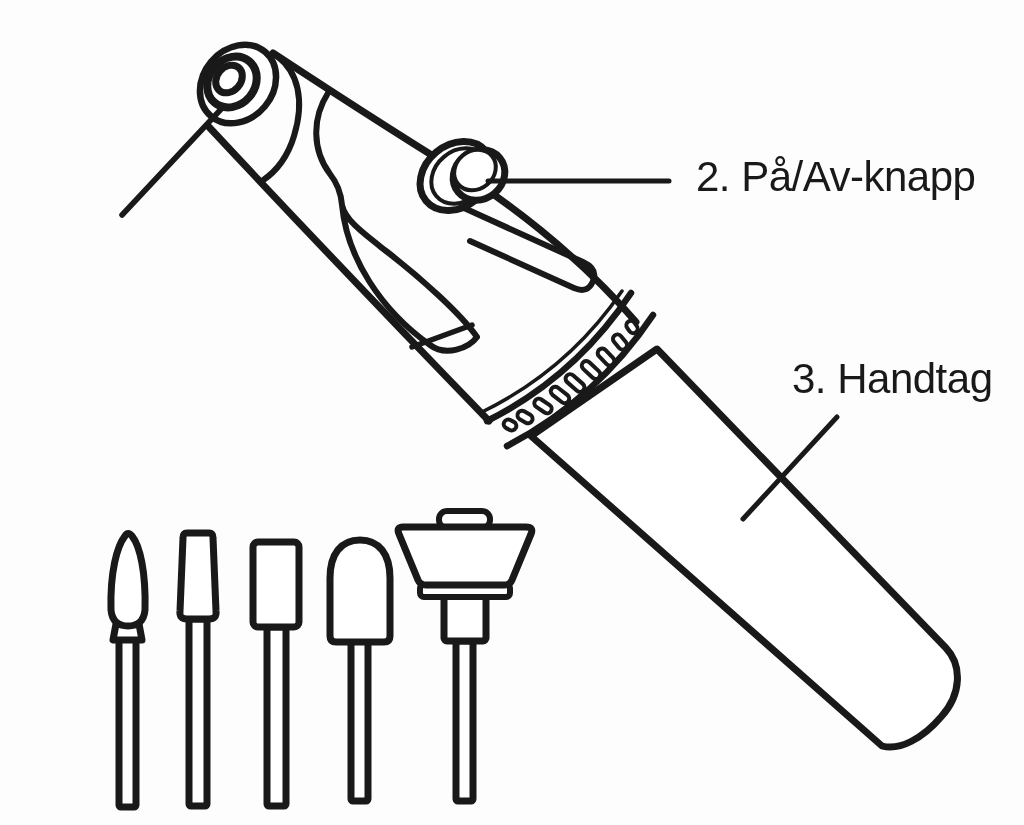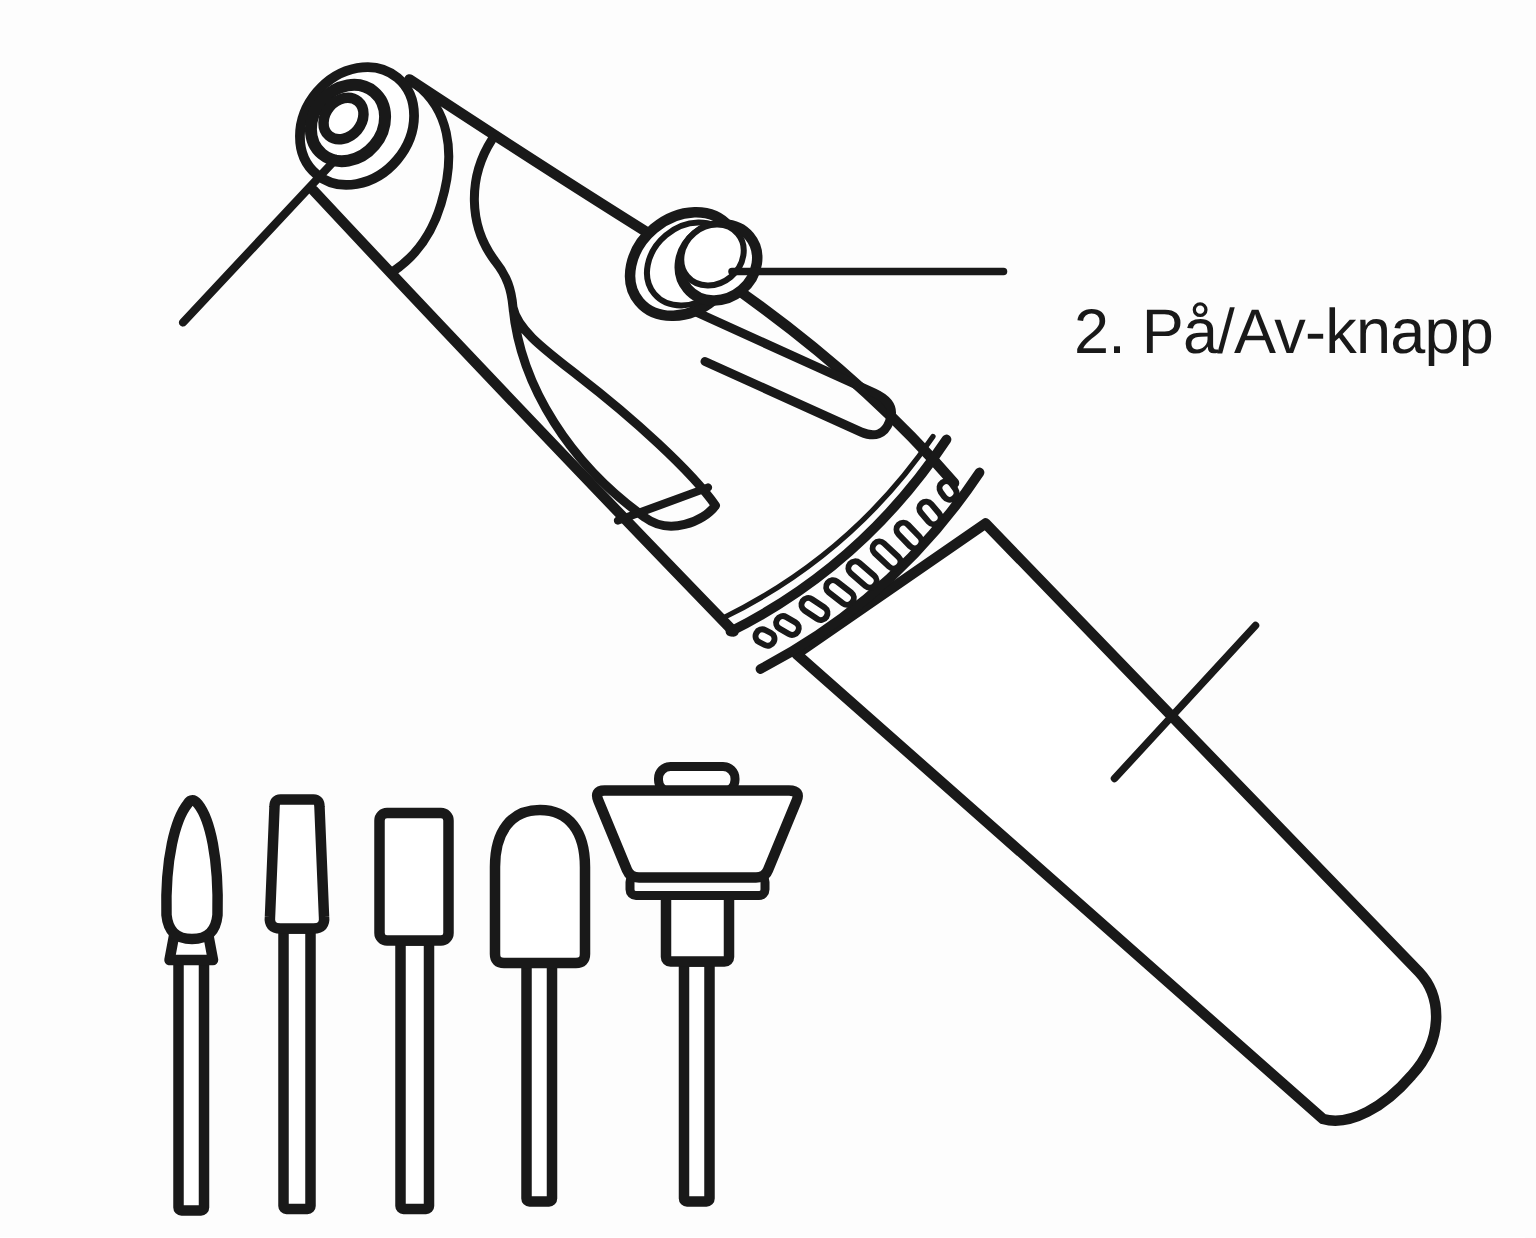--- a/index.html
+++ b/index.html
@@ -106,16 +106,17 @@
     </g>
 
     <g stroke-linecap="round">
       <path class="ln" stroke-width="5.5" d="M 224 106 L 122 215"></path>
       <path class="ln" stroke-width="5" d="M 488 181 L 669 181"></path>
       <path class="ln" stroke-width="5" d="M 837 417 L 743 519"></path>
     </g>
   </svg>
 
 
-  <div class="diagram-label" style="left:716px; top:152px;margin-top:44px;">2. På/Av-knapp</div>
+  <div class="diagram-label" style="left:696px; top:152px;">2. På/Av-knapp</div>
 
+  <div class="diagram-label" style="left:792px; top:354px;">3. Handtag</div>
 
 </div>
 
 </body></html>

